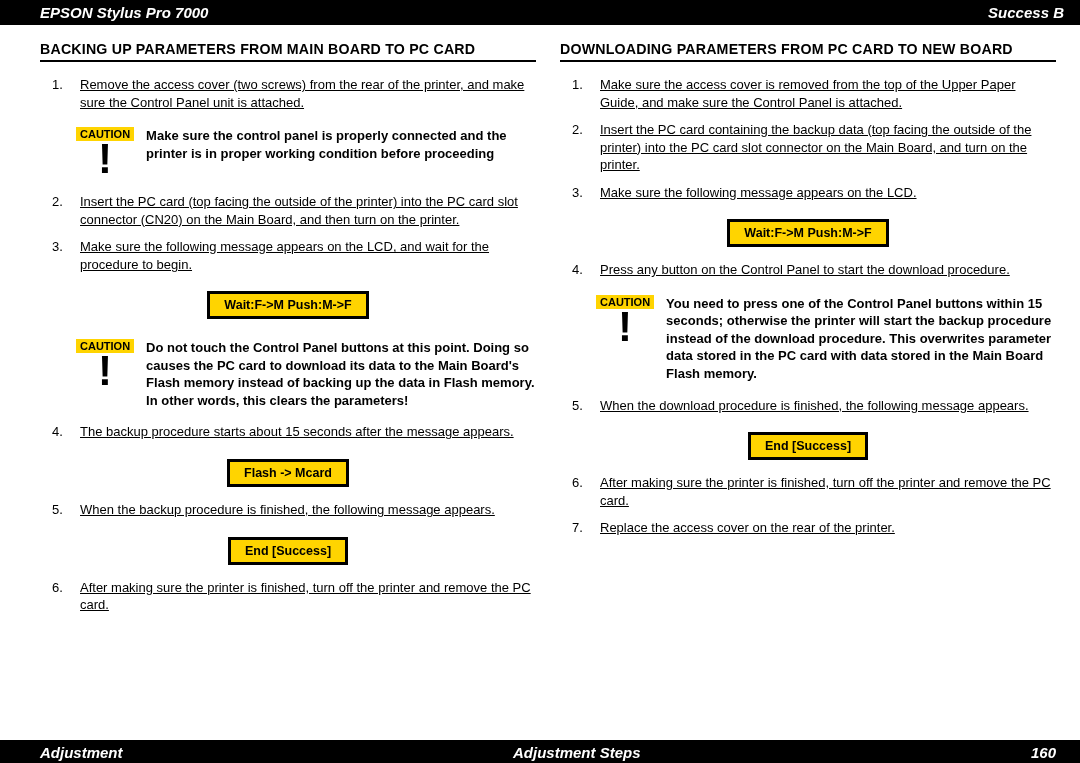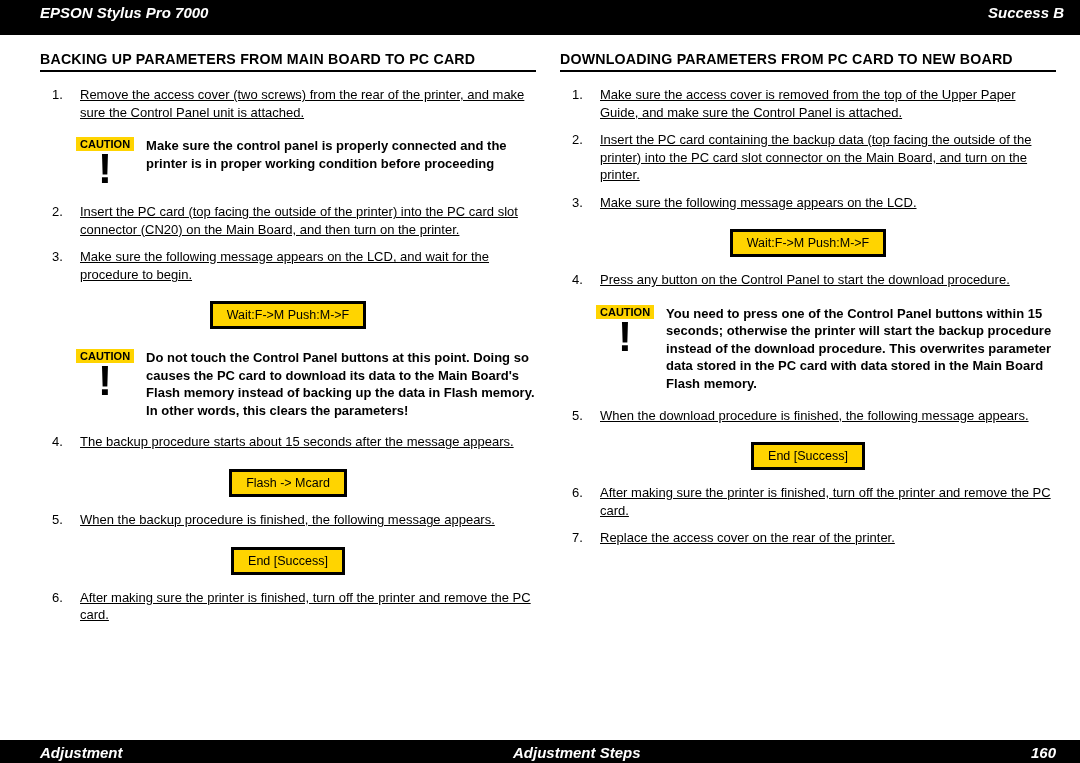--- a/index.html
+++ b/index.html
@@ -18,21 +18,21 @@
     display: flex;
     flex-direction: column;
   }
   .header-bar, .footer-bar {
     background: #000;
     color: #fff;
     font-style: italic;
     font-weight: bold;
     display: flex;
     justify-content: space-between;
-    padding: 4px 16px 14px 40px;
+    padding: 4px 16px 4px 40px;
     font-size: 15px;
   }
   .footer-bar { padding: 4px 24px 2px 40px; }
   .footer-center { flex:1; text-align:center; }
   .content {
     flex: 1;
     display: flex;
     gap: 24px;
     padding: 16px 24px 10px 40px;
   }
@@ -99,21 +99,21 @@
     line-height: 1.35;
   }
   .lcd-wrap {
     display: flex;
     justify-content: center;
     margin: 8px 0 14px 0;
   }
   .lcd {
     background: #ffd400;
     border: 3px solid #000;
-    font-weight: normal;
+    font-weight: bold;
     padding: 4px 14px;
     font-size: 12.5px;
   }
 </style>
 </head>
 <body>
 
 <div class="page">
 
   <div class="header-bar">

